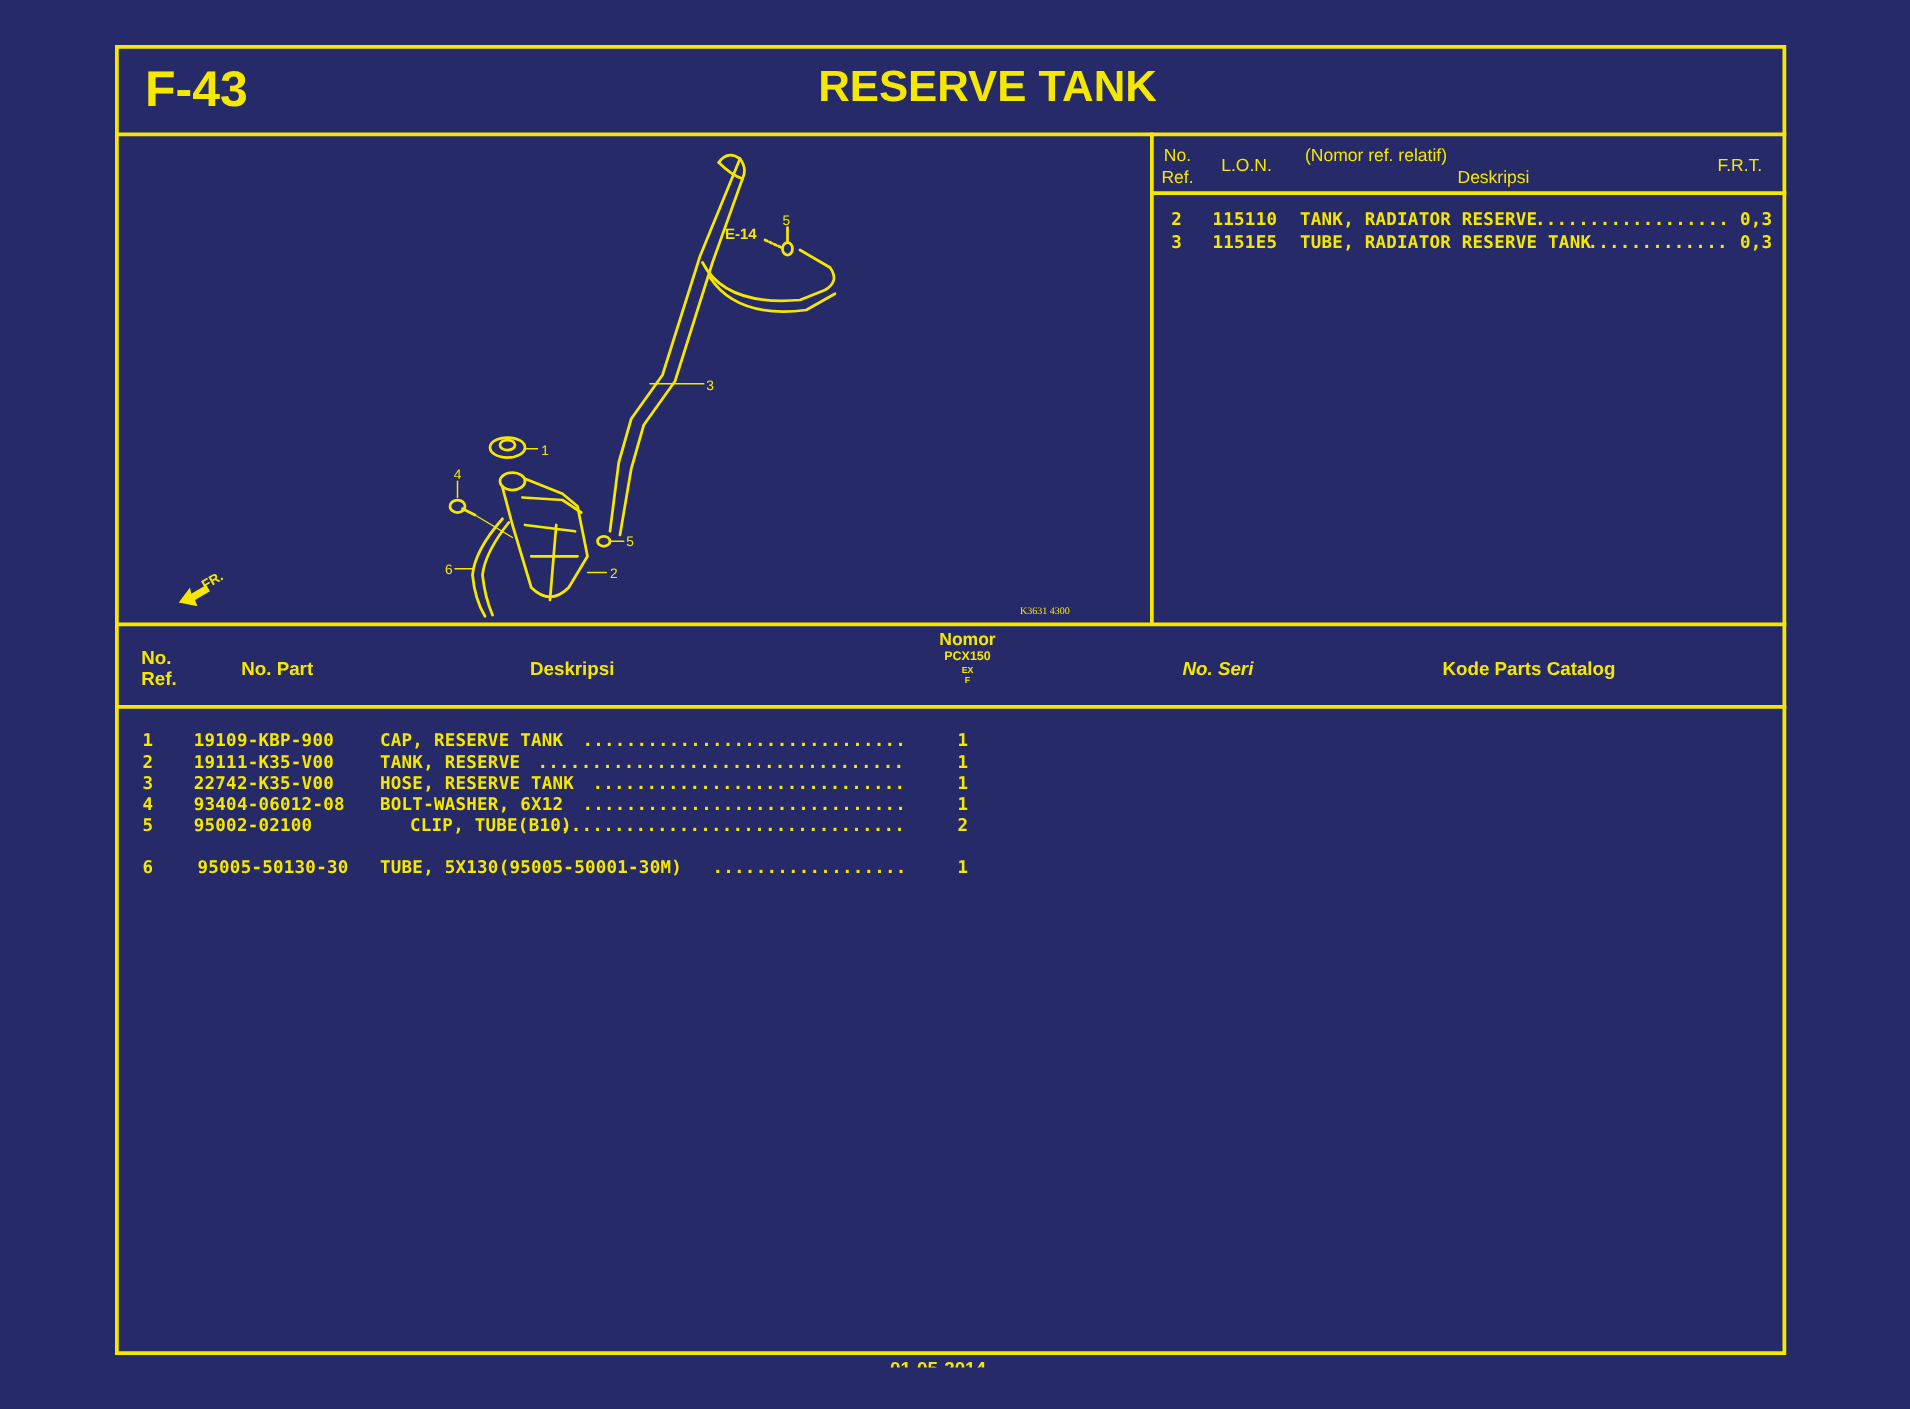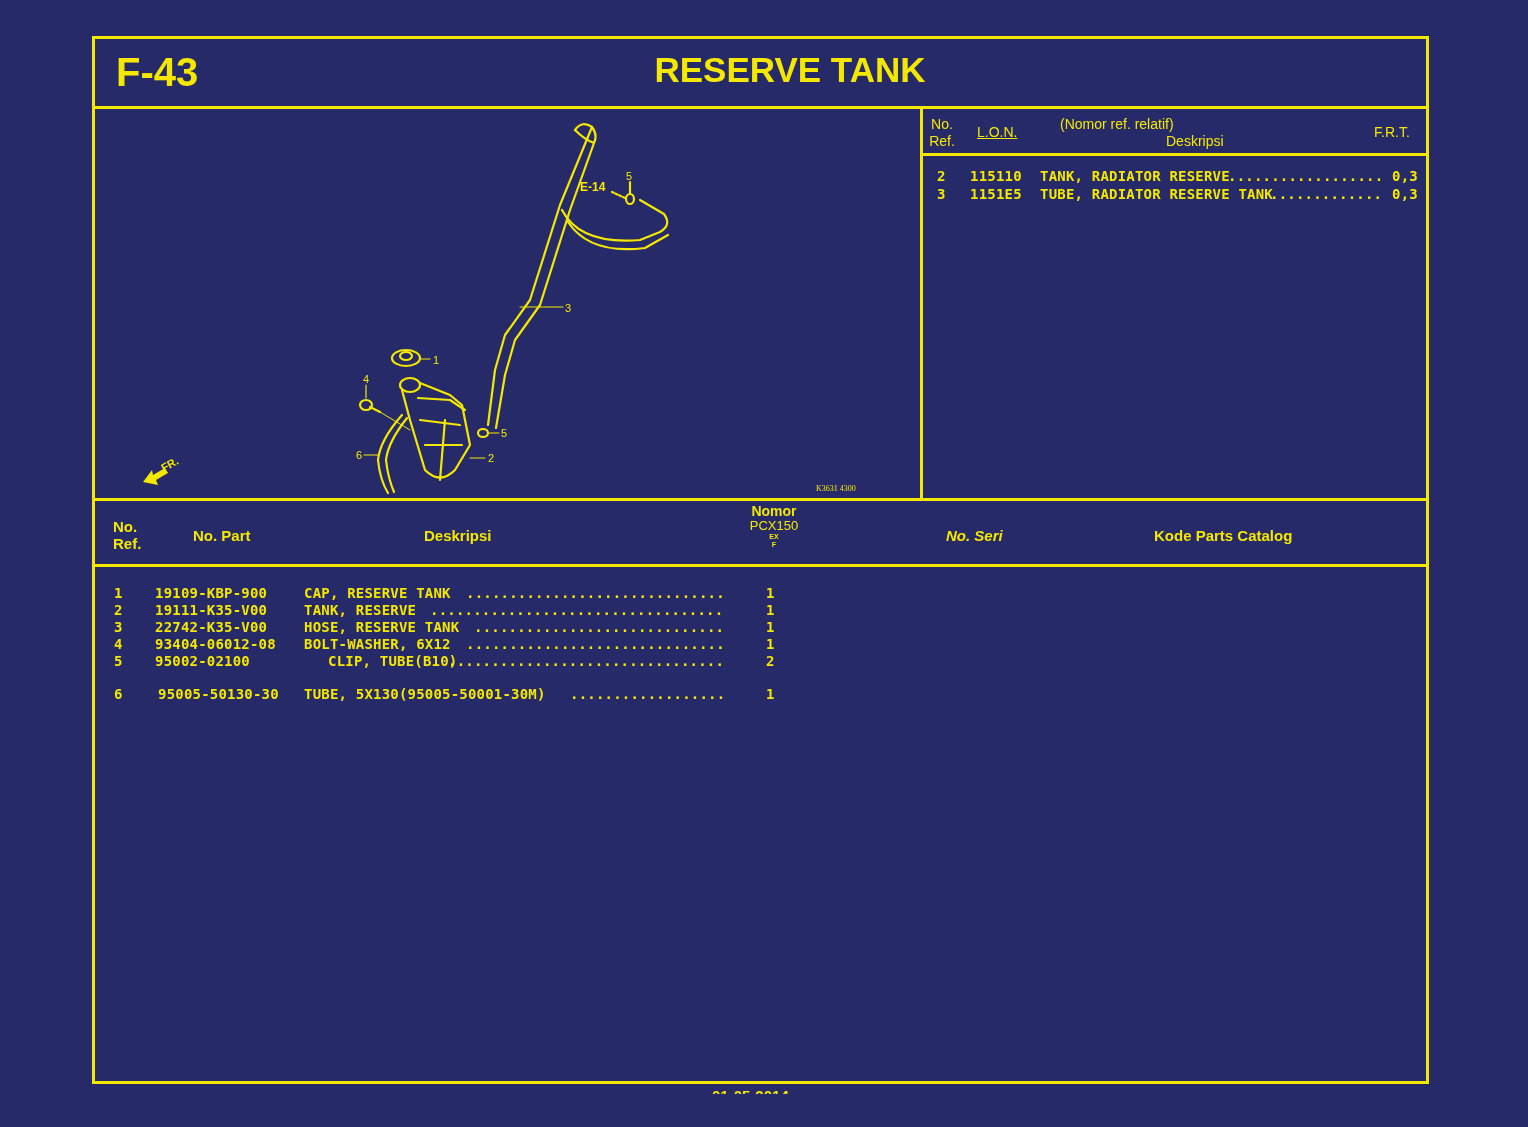--- a/index.html
+++ b/index.html
@@ -35,22 +35,22 @@
 <div class="hline" style="left:92px; top:498px; width:1337px;"></div>
 <div class="hline" style="left:92px; top:564px; width:1337px;"></div>
 
 <div class="abs page-code">F-43</div>
 <div class="abs title">RESERVE TANK</div>
 
 <div class="abs hdr-sm" style="left:929px; top:116px; text-align:center; width:26px;">
   <div>No.</div>
   <div>Ref.</div>
 </div>
-<div class="abs hdr-sm" style="left:977px; top:124px;text-decoration:underline;">L.O.N.</div>
-<div class="abs hdr-sm" style="left:1044px; top:116px;margin-left:16px;">(Nomor ref. relatif)</div>
+<div class="abs hdr-sm" style="left:977px; top:124px;">L.O.N.</div>
+<div class="abs hdr-sm" style="left:1044px; top:116px;">(Nomor ref. relatif)</div>
 <div class="abs hdr-sm" style="left:1166px; top:133px;">Deskripsi</div>
 <div class="abs hdr-sm" style="left:1374px; top:124px;">F.R.T.</div>
 
 <div class="row mono" style="left:928px; top:168px; width:495px;">
   <span class="cell" style="left:9px;">2</span>
   <span class="cell" style="left:42px;">115110</span>
   <span class="cell" style="left:112px;">TANK, RADIATOR RESERVE</span>
   <span class="dots" style="left:300px; width:155px;">..............................</span>
   <span class="cell" style="left:464px;">0,3</span>
 </div>
@@ -118,21 +118,21 @@
 </svg>
 
 <div class="abs hdr" style="left:113px; top:518px;">
   <div>No.</div>
   <div>Ref.</div>
 </div>
 <div class="abs hdr" style="left:193px; top:527px;">No. Part</div>
 <div class="abs hdr" style="left:424px; top:527px;">Deskripsi</div>
 <div class="abs" style="left:734px; top:503px; width:80px; text-align:center;">
   <div class="hdr" style="font-size:14px;">Nomor</div>
-  <div style="font-weight:normal; font-size:13px; line-height:12px;">PCX150</div>
+  <div style="font-weight:bold; font-size:10px; line-height:12px;">PCX150</div>
   <div style="font-weight:bold; font-size:7px; line-height:9px;">EX</div>
   <div style="font-weight:bold; font-size:7px; line-height:8px;">F</div>
 </div>
 <div class="abs hdr" style="left:946px; top:527px;font-style:italic;">No. Seri</div>
 <div class="abs hdr" style="left:1154px; top:527px;">Kode Parts Catalog</div>
 
 <div class="row mono" style="left:114px; top:585px; width:680px;">
   <span class="cell" style="left:0;">1</span>
   <span class="cell" style="left:41px;">19109-KBP-900</span>
   <span class="cell" style="left:190px;">CAP, RESERVE TANK</span>

